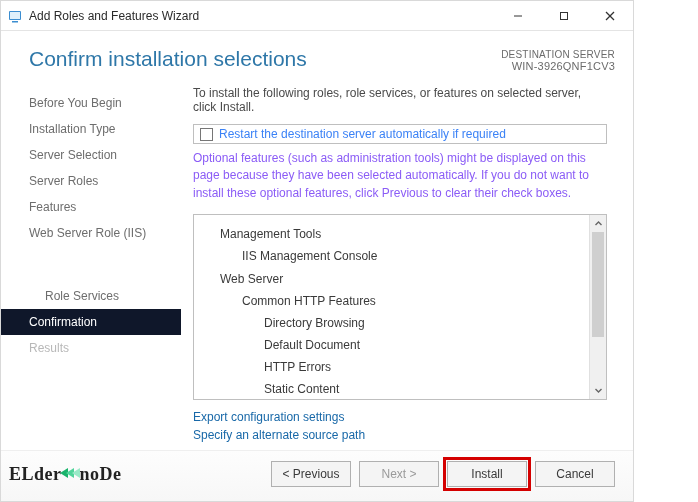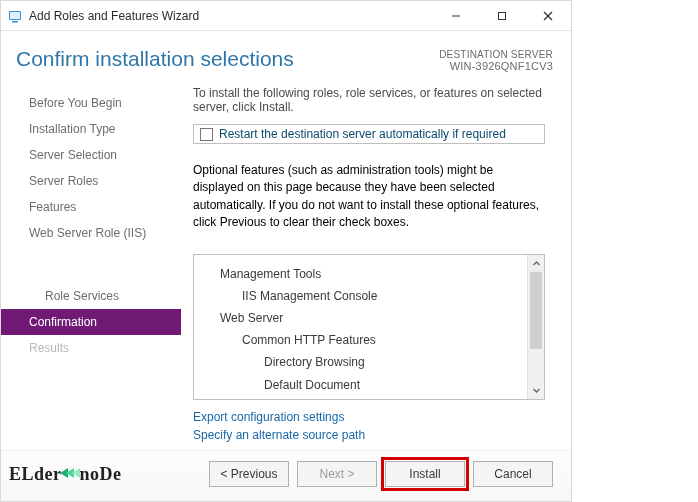--- a/index.html
+++ b/index.html
@@ -1,42 +1,42 @@
 <!DOCTYPE html>
 <html><head>
 <meta charset="utf-8">
 <style>
   * { box-sizing: border-box; margin: 0; padding: 0; }
   html, body { width: 698px; height: 502px; font-family: "Segoe UI", Tahoma, sans-serif; font-size: 12px; color: #3a3a3a; background: #fff; overflow: hidden; }
-  .window { width: 572px; height: 502px; border: 1px solid #d9d9d9; display: flex; flex-direction: column; background: #fff; }
+  .window { width: 634px; height: 502px; border: 1px solid #d9d9d9; display: flex; flex-direction: column; background: #fff; }
 
   .titlebar { height: 30px; display: flex; align-items: center; padding: 0 0 0 6px; border-bottom: 1px solid #e4e4e4; }
   .titlebar .app-icon { width: 16px; height: 16px; margin-right: 6px; display:flex; align-items:center; justify-content:center; }
   .titlebar .title { flex: 1; font-size: 12px; color: #2b2b2b; }
   .win-controls { display: flex; }
   .win-btn { width: 46px; height: 30px; display:flex; align-items:center; justify-content:center; color:#555; }
   .win-btn svg { display:block; }
 
-  .header { padding: 16px 18px 10px 15px; display:flex; align-items:flex-start; }
+  .header { padding: 16px 18px 10px 28px; display:flex; align-items:flex-start; }
   .header h1 { font-size: 21px; font-weight: 400; color: #2e77a8; flex:1; }
   .dest { text-align:right; font-size: 10px; color:#6b6b6b; letter-spacing:0.2px; padding-top:2px; }
   .dest .server { font-size: 11px; }
 
   .body { flex:1; display:flex; padding: 0 8px 0 0; overflow:hidden; }
   .sidebar { width: 180px; padding: 8px 0 0 0; }
   .sidebar .step { padding: 6px 14px 6px 28px; font-size: 12px; color: #6d6d6d; }
   .sidebar .step.sub { padding-left: 44px; margin-top: 37px; }
-  .sidebar .step.active { background: #701a75; color: #fff; }
+  .sidebar .step.active { background: #0f172a; color: #fff; }
   .sidebar .step.disabled { color: #b8b8b8; }
 
   .main { flex:1; padding: 4px 18px 0 12px; display:flex; flex-direction:column; overflow:hidden; }
   .intro { font-size: 12px; color:#4a4a4a; margin-bottom: 10px; }
-  .restart-row { border:1px solid #bfbfbf; padding:2px 6px; font-size:12px; color:#0c4a6e; display:flex; align-items:center; gap:6px; margin-bottom:18px; }
+  .restart-row { border:1px solid #bfbfbf; padding:2px 6px; font-size:12px; color:#3b82f6; display:flex; align-items:center; gap:6px; margin-bottom:6px; }
   .restart-row .cb { width:13px; height:13px; border:1px solid #767676; background:#fff; display:inline-block; }
-  .optional { font-size:12px; color:#000000; line-height:1.45; margin-bottom:22px; }
+  .optional { font-size:12px; color:#8b5cf6; line-height:1.45; margin-bottom:12px; }
 
   .tree-wrap { border:1px solid #bfbfbf; flex:1; position:relative; overflow:hidden; }
   .tree { position:absolute; inset:0 17px 0 0; overflow:hidden; padding:8px 6px 6px 26px; font-size:12px; color:#3a3a3a; line-height:1.85; }
   .tree .lvl1 { padding-left: 0; }
   .tree .lvl2 { padding-left: 22px; }
   .tree .lvl3 { padding-left: 44px; }
   .scrollbar { position:absolute; right:0; top:0; bottom:0; width:17px; background:#f0f0f0; border-left:1px solid #e0e0e0; display:flex; flex-direction:column; }
   .sb-btn { height:17px; display:flex; align-items:center; justify-content:center; background:#f0f0f0; }
   .sb-track { flex:1; position:relative; }
   .sb-thumb { position:absolute; left:2px; right:2px; top:0; height:70%; background:#cfcfcf; }

